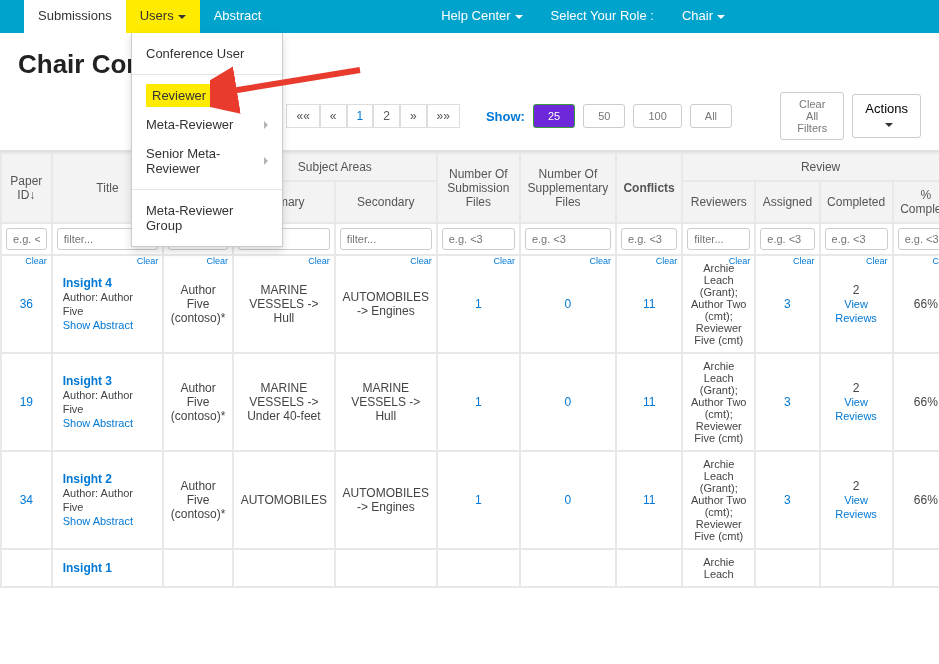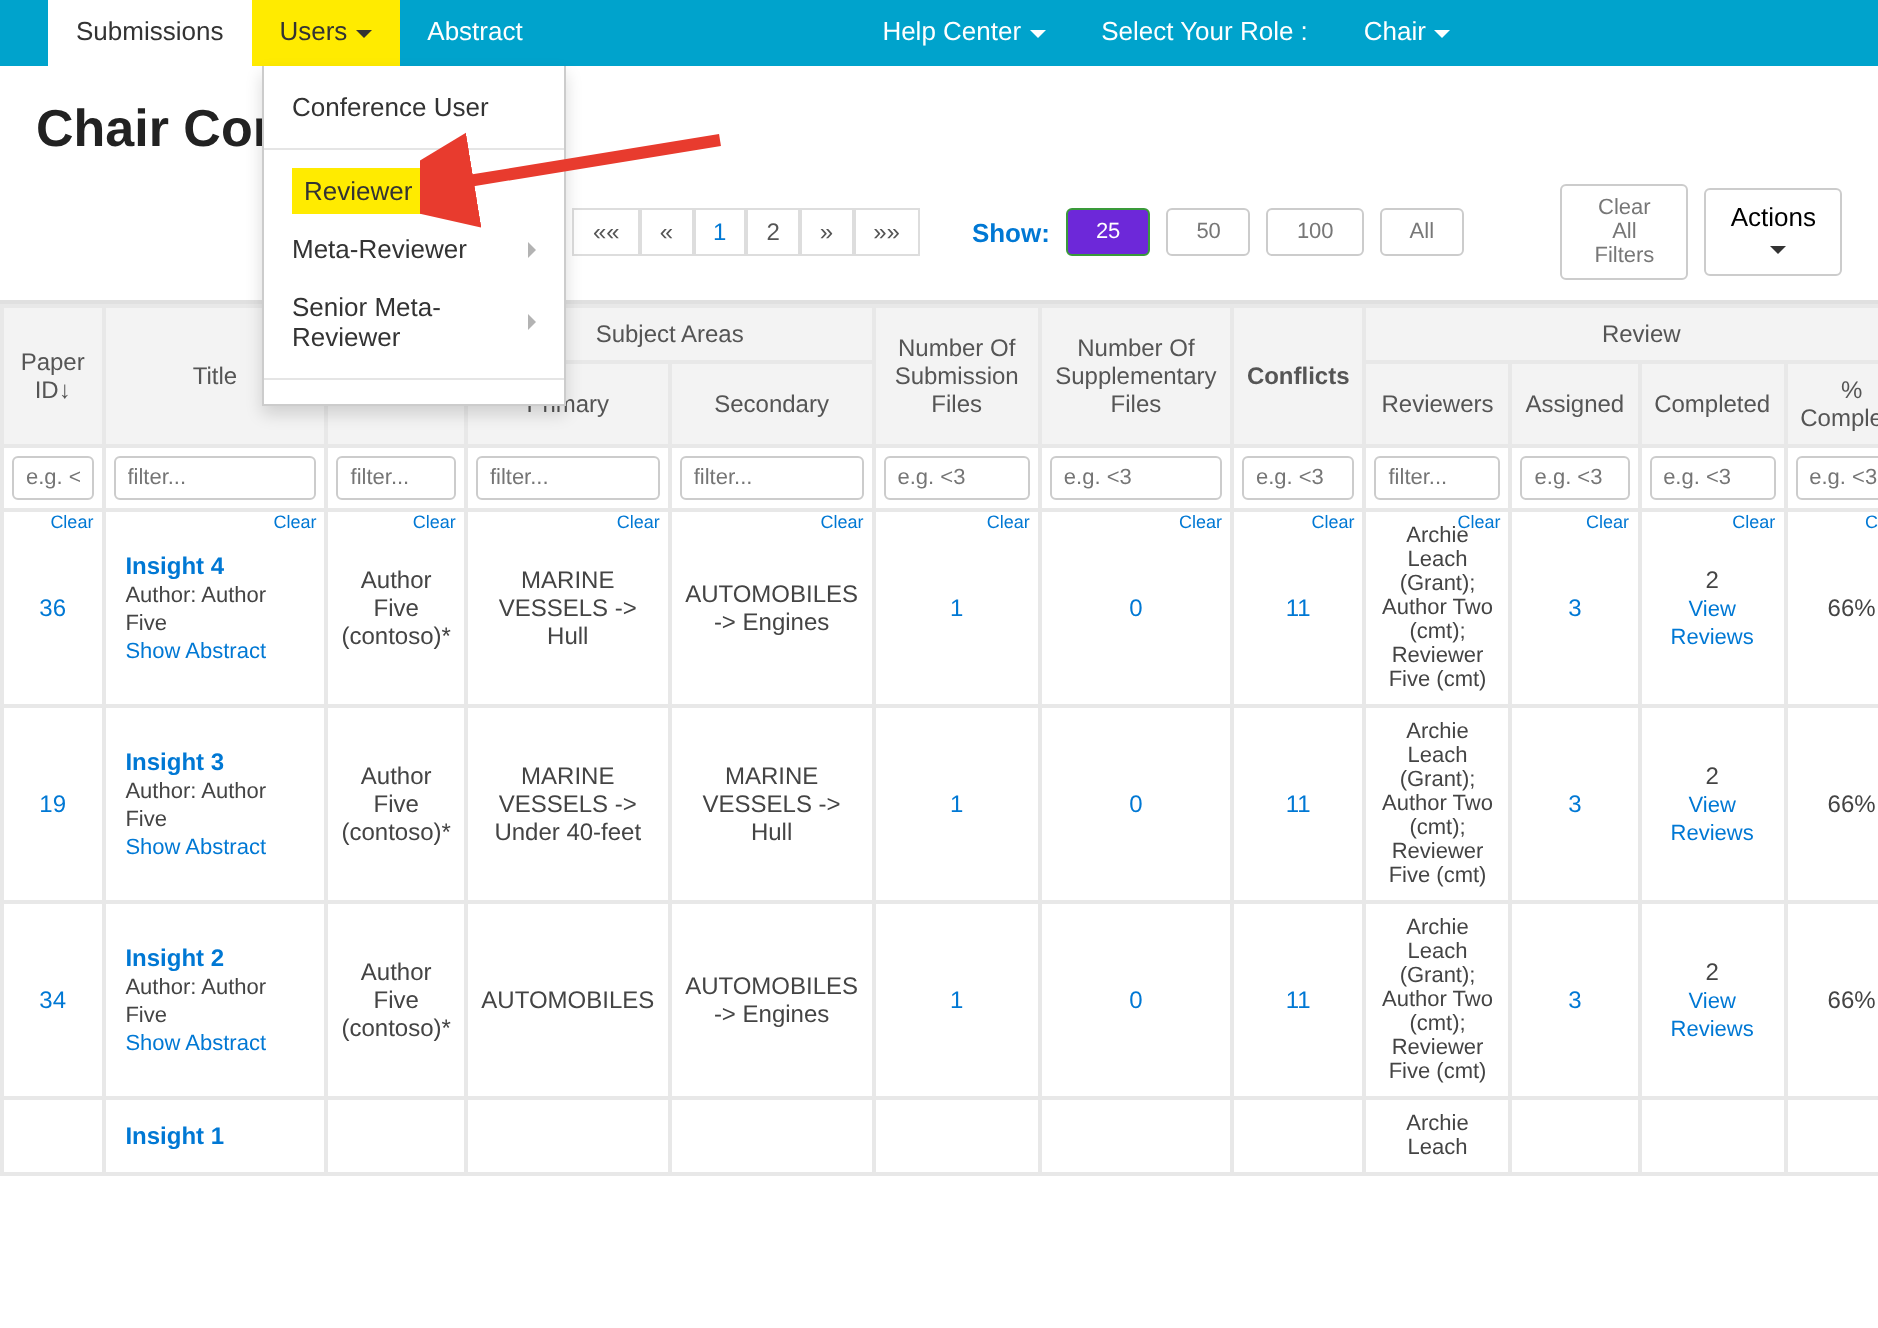--- a/index.html
+++ b/index.html
@@ -70,20 +70,21 @@
     <div style="padding-left:6px;"><span class="ditem highlight">Reviewer</span></div>
     <div class="ditem">
         <span>Meta-Reviewer</span>
         <span class="sub-caret"></span>
       </div>
     <div class="ditem">
         <span>Senior Meta-Reviewer</span>
         <span class="sub-caret"></span>
       </div>
     <div class="divider"></div>
+    <div class="ditem">Meta-Reviewer Group</div>
   </div>
 </div>
 
 <svg class="arrow-svg" width="160" height="60">
   <defs>
     <marker id="ah" markerWidth="12" markerHeight="12" refX="2" refY="4" orient="auto">
       <polygon points="0 0, 10 4, 0 8" fill="#e83b2e"></polygon>
     </marker>
   </defs>
   <line x1="150" y1="10" x2="15" y2="32" stroke="#e83b2e" stroke-width="6" marker-end="url(#ah)"></line>

